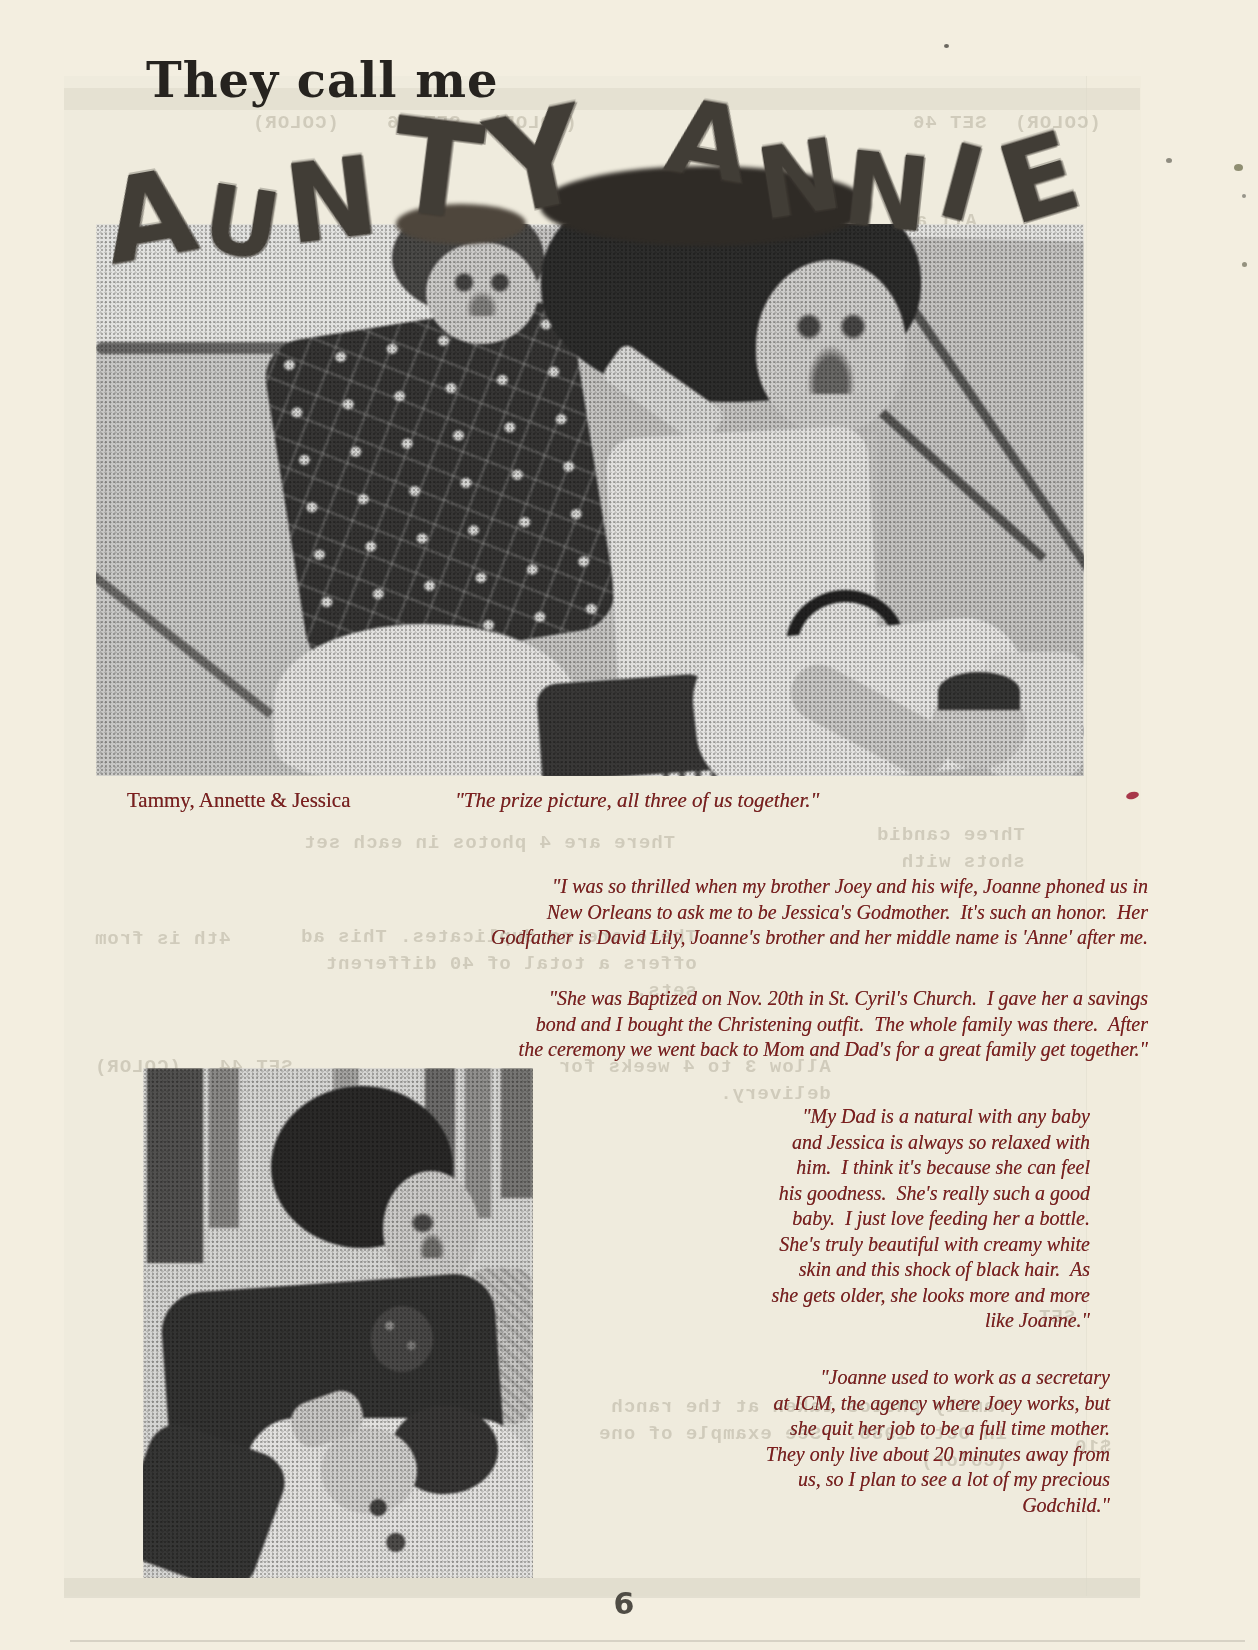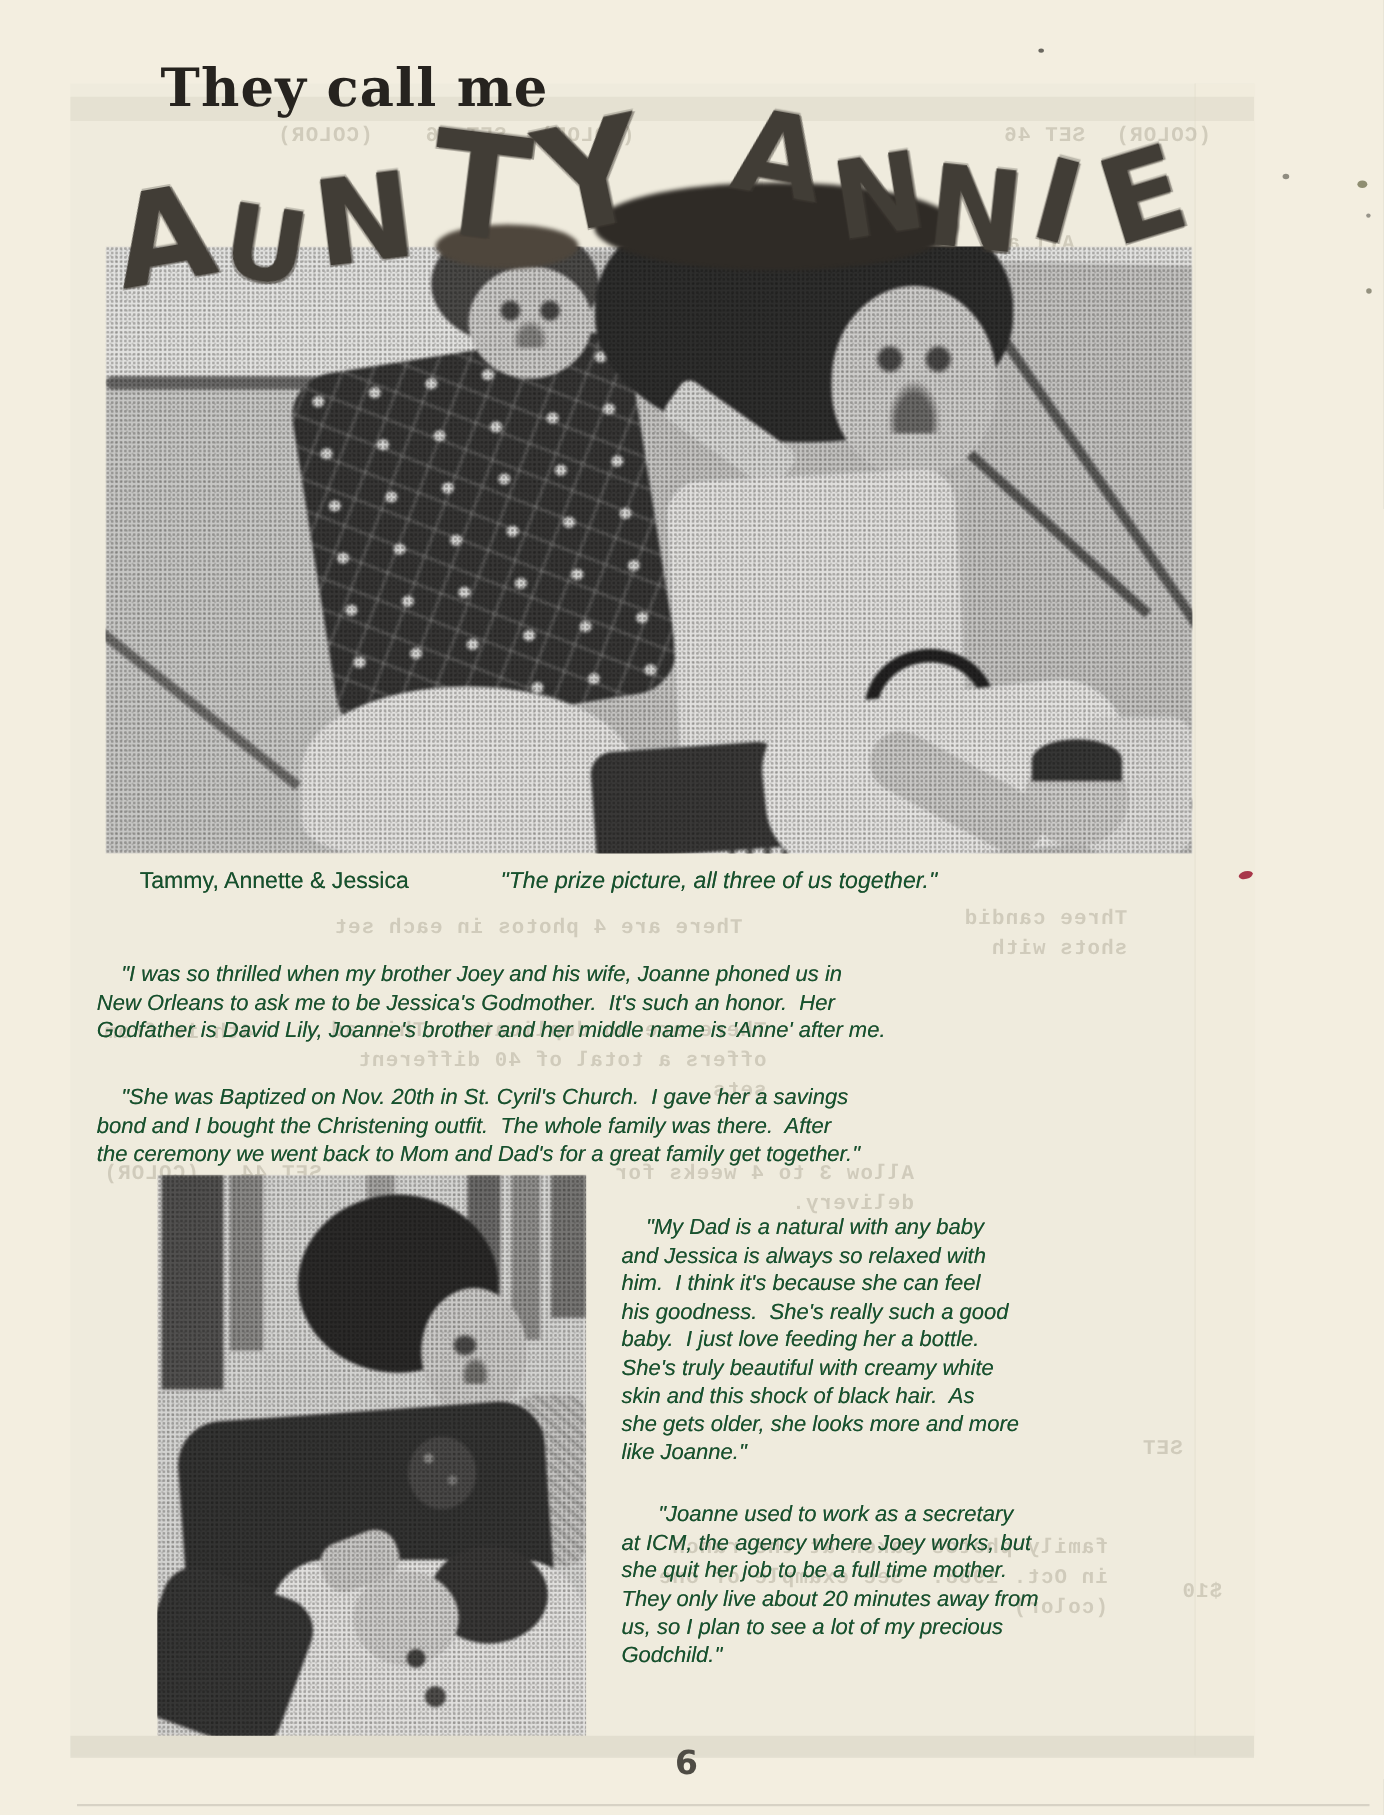--- a/index.html
+++ b/index.html
@@ -46,23 +46,23 @@
   .cl2 { left:286px; top:138px; font-size:108px; transform:rotate(-7deg); }
   .cl3 { left:392px; top:94px;  font-size:130px; transform:rotate(7deg); }
   .cl4 { left:490px; top:84px;  font-size:132px; transform:rotate(-12deg); }
   .cl5 { left:668px; top:80px;  font-size:104px; transform:rotate(10deg); }
   .cl6 { left:758px; top:122px; font-size:98px;  transform:rotate(-9deg); }
   .cl7 { left:844px; top:132px; font-size:102px; transform:rotate(6deg); }
   .cl8 { left:942px; top:122px; font-size:104px; transform:rotate(15deg); }
   .cl9 { left:1002px;top:116px; font-size:108px; transform:rotate(-17deg); }
 
   
-  .tw { position:absolute; z-index:4; font-family:Liberation Sans, sans-serif; font-style:italic;
-        font-size:20px; line-height:25.5px; color:#14532d; white-space:pre-wrap;
-        text-shadow:0 0 .4px rgba(56,53,47,.7); }
+  .tw { position:absolute; z-index:4; font-family:Liberation Serif, serif; font-style:italic;
+        font-size:20px; line-height:25.5px; color:#7f1d1d; white-space:pre-wrap;
+        text-shadow:0 0 .4px rgba(56,53,47,.7);text-align:right; }
   .para1 { left:88px;  top:874px;  width:1060px; }
   .para2 { left:88px;  top:986px;  width:1060px; }
   .para3 { left:565px; top:1104px; width:525px; }
   .para4 { left:565px; top:1365px; width:545px; }
   .cap-names { left:127px; top:788px; font-style:normal; font-size:21px; }
   .cap-quote { left:455px; top:788px; font-size:21px; }
   .pageno { position:absolute; left:600px; top:1586px; width:48px; text-align:center; z-index:4;
             font-family:"DejaVu Sans", sans-serif; font-weight:bold; font-size:30px; color:#4f4c45; }
 
   

